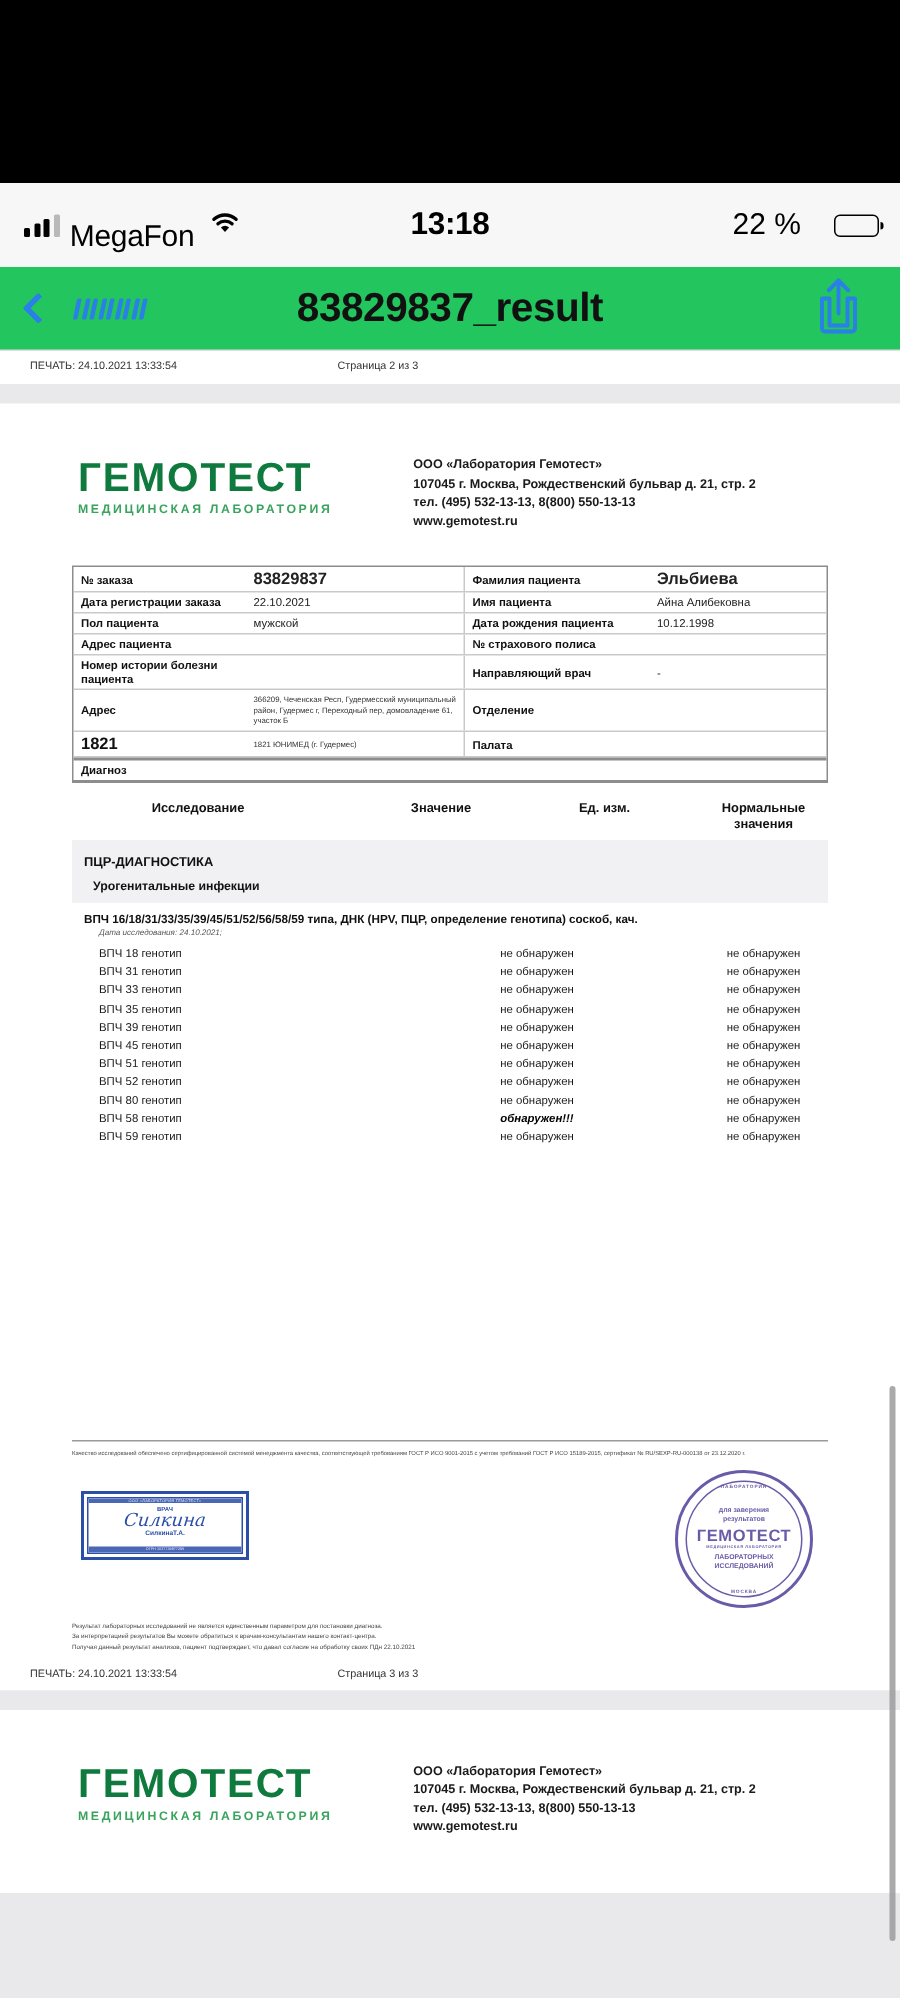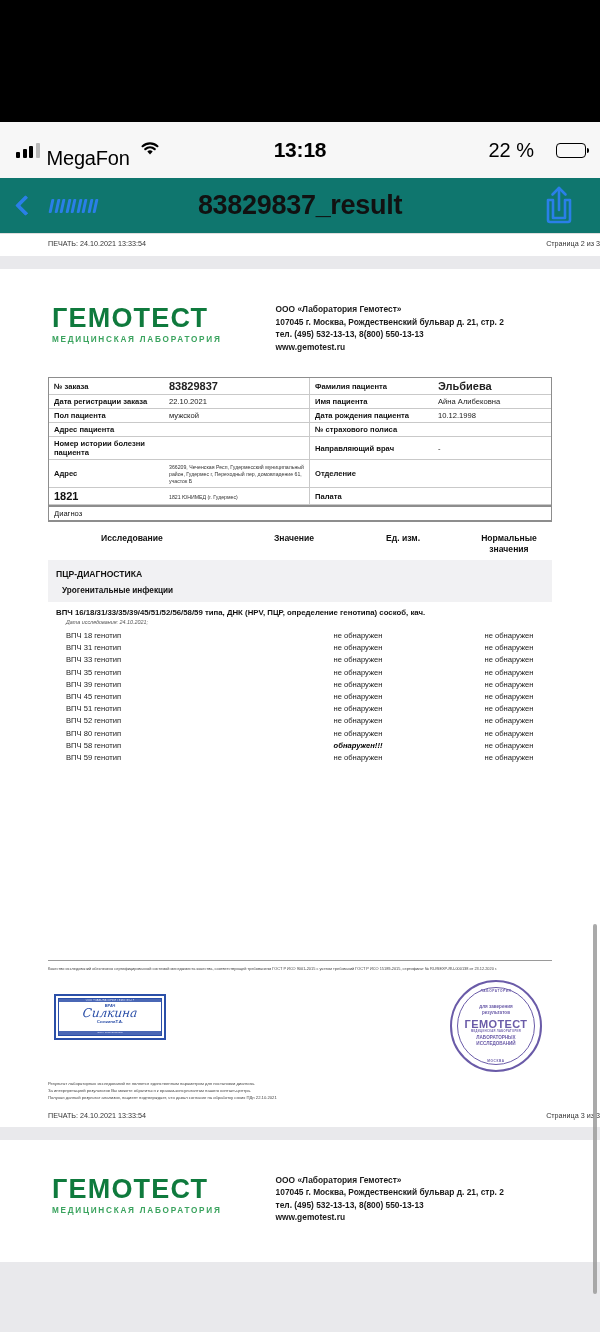--- a/index.html
+++ b/index.html
@@ -39,21 +39,21 @@
   }
   .batt::after {
     content: ""; position: absolute; right: -4px; top: 4.5px;
     width: 2.5px; height: 5px; background: #000; border-radius: 0 2px 2px 0;
   }
   .batt .fill { height: 100%; width: 24%; background: #000; border-radius: 1.5px; }
 
   
   .navbar {
     position: absolute; top: 178px; left: 0; width: 600px; height: 56px;
-    background: #0f766e; display: flex; align-items: center;
+    background: #22c55e; display: flex; align-items: center;
     border-bottom: 1px solid #dedede;
   }
   .back { display: flex; align-items: center; gap: 7px; margin-left: 12px; cursor: pointer; }
   .chev {
     width: 15px; height: 15px; border-left: 4.5px solid #2a7fe8; border-bottom: 4.5px solid #2a7fe8;
     transform: rotate(45deg); border-radius: 2px; margin-left: 6px;
   }
   .redacted {
     display: flex; gap: 3px; margin-left: 10px; align-items: center; height: 14px;
   }
@@ -68,21 +68,21 @@
   .share { margin-left: auto; margin-right: 24px; cursor: pointer; }
 
   
   .docarea {
     position: absolute; top: 234px; left: 0; width: 600px; height: 1098px;
     background: #e9e9ec; overflow: hidden;
   }
   .page { background: #fff; width: 600px; }
   .page-strip { padding: 5px 0 8px 0; }
   .footline {
-    display: flex; font-size: 7.2px; color: #333; padding-left: 48px; justify-content: space-between;
+    display: flex; font-size: 7.2px; color: #333; padding-left: 20px;
   }
   .footline .f1 { width: 205px; }
   .gap { height: 13px; background: #e9e9ec; }
 
   .pg-inner { padding: 18px 0 0 0; }
   .hdr { display: flex; align-items: flex-start; padding: 16px 0 18px 0; }
   .logo-wrap { margin-left: 52px; }
   .logo-main {
     font-size: 27px; font-weight: 700; color: #0f7a3d; letter-spacing: 1.2px;
     font-family: "Liberation Sans", sans-serif;
@@ -101,21 +101,21 @@
   .prow { display: flex; border-bottom: 1px solid #c9c9c9; min-height: 12px; }
   .prow:last-child { border-bottom: none; }
   .pcell { padding: 2px 5px; display: flex; align-items: center; }
   .lbl { width: 115px; font-weight: 700; }
   .val { width: 145px; color: #222; }
   .lbl2 { width: 108px; font-weight: 700; border-left: 1px solid #c9c9c9; }
   .val2 { flex: 1; color: #222; margin-left: 16px; }
   .big { font-size: 11px; font-weight: 700; }
   .addr-val { font-size: 5.2px; line-height: 1.32; color: #333; display: block; padding-top: 2px; }
   .diag-row { border-top: 2px solid #8d8d8d; }
-  .diag-row .pcell { font-weight: 400; }
+  .diag-row .pcell { font-weight: 700; }
 
   
   .colhdr {
     display: flex; margin: 11px 48px 0 48px; font-size: 8.6px; font-weight: 700; color: #111;
     padding-bottom: 6px;
     gap: 32px;
   }
   .c-issled { flex: 1; text-align: center; }
   .c-znach { width: 92px; text-align: center; }
   .c-ed { width: 62px; text-align: center; }

